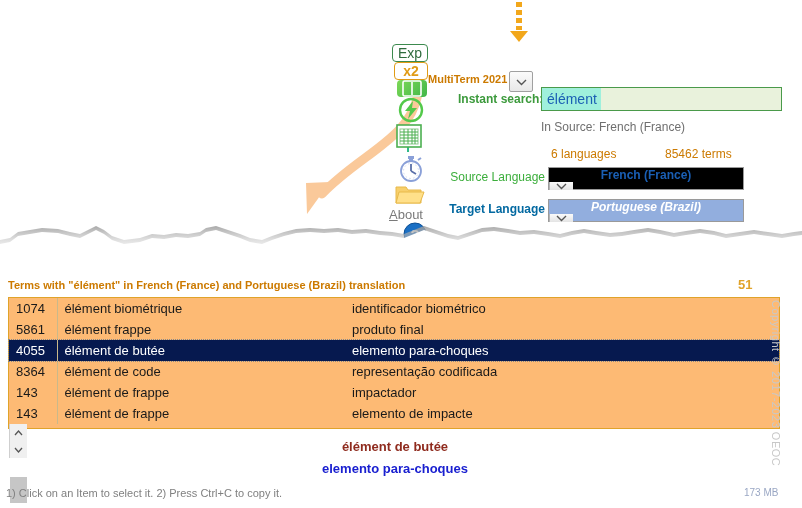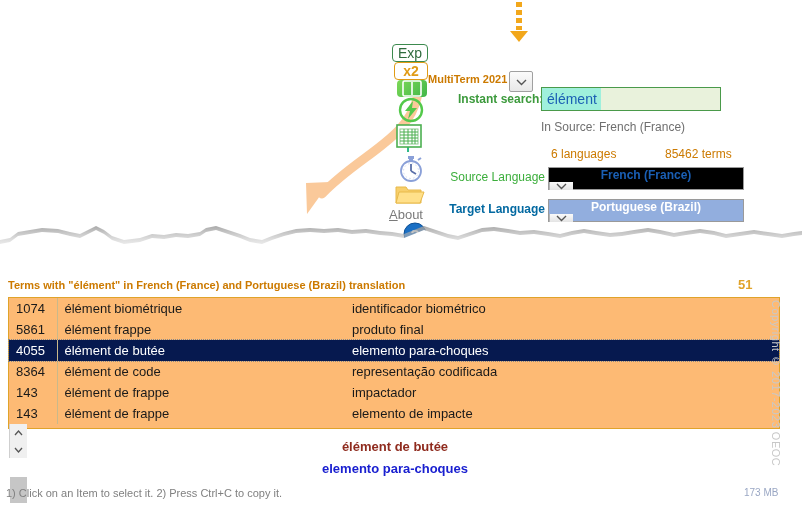--- a/index.html
+++ b/index.html
@@ -53,21 +53,21 @@
   #mt-combo{
     left:509px;top:71px;width:22px;height:19px;
     background:linear-gradient(#fbfbfb,#e8e8e8);
     border:1px solid #a0a0a0;border-radius:2px;
     display:flex;align-items:center;justify-content:center;
   }
 
   
   #is-label{left:458px;top:92px;color:#3c9a3c;font-size:12px;font-weight:bold;}
   #search-box{
-    left:541px;top:87px;width:180px;height:24px;
+    left:541px;top:87px;width:241px;height:24px;
     border:1px solid #4a9a4a;background:#e9f2dc;box-sizing:border-box;
   }
   #search-sel{
     position:absolute;left:0;top:0;height:22px;background:#9ff0dc;
     padding:0 4px 0 5px;display:flex;align-items:center;
     color:#1a5fb4;font-size:14px;
   }
   #in-source{left:541px;top:120px;color:#6f6f6f;font-size:12px;text-align:right;}
 
   
@@ -90,21 +90,21 @@
     font-size:12px;font-weight:bold;
   }
   .combo .arrow{
     width:23px;background:linear-gradient(#fafafa,#e4e4e4);
     border-left:1px solid #b4b4b4;
     display:flex;align-items:center;justify-content:center;
   }
   #src-combo{left:548px;top:167px;width:196px;background:#000000;}
   #src-combo .val{color:#1a5fb4;}
   #tgt-combo{left:548px;top:199px;width:196px;background:#92aede;}
-  #tgt-combo .val{color:#ffffff;}
+  #tgt-combo .val{color:#ffffff;font-style:italic;}
 
   
   #torn{left:0;top:218px;width:802px;height:44px;}
 
   
   #res-title{left:8px;top:279px;color:#cc7a00;font-size:11px;font-weight:bold;}
   #res-count{left:738px;top:277px;color:#e0a32a;font-size:13px;font-weight:bold;}
 
   
   #table-wrap{

